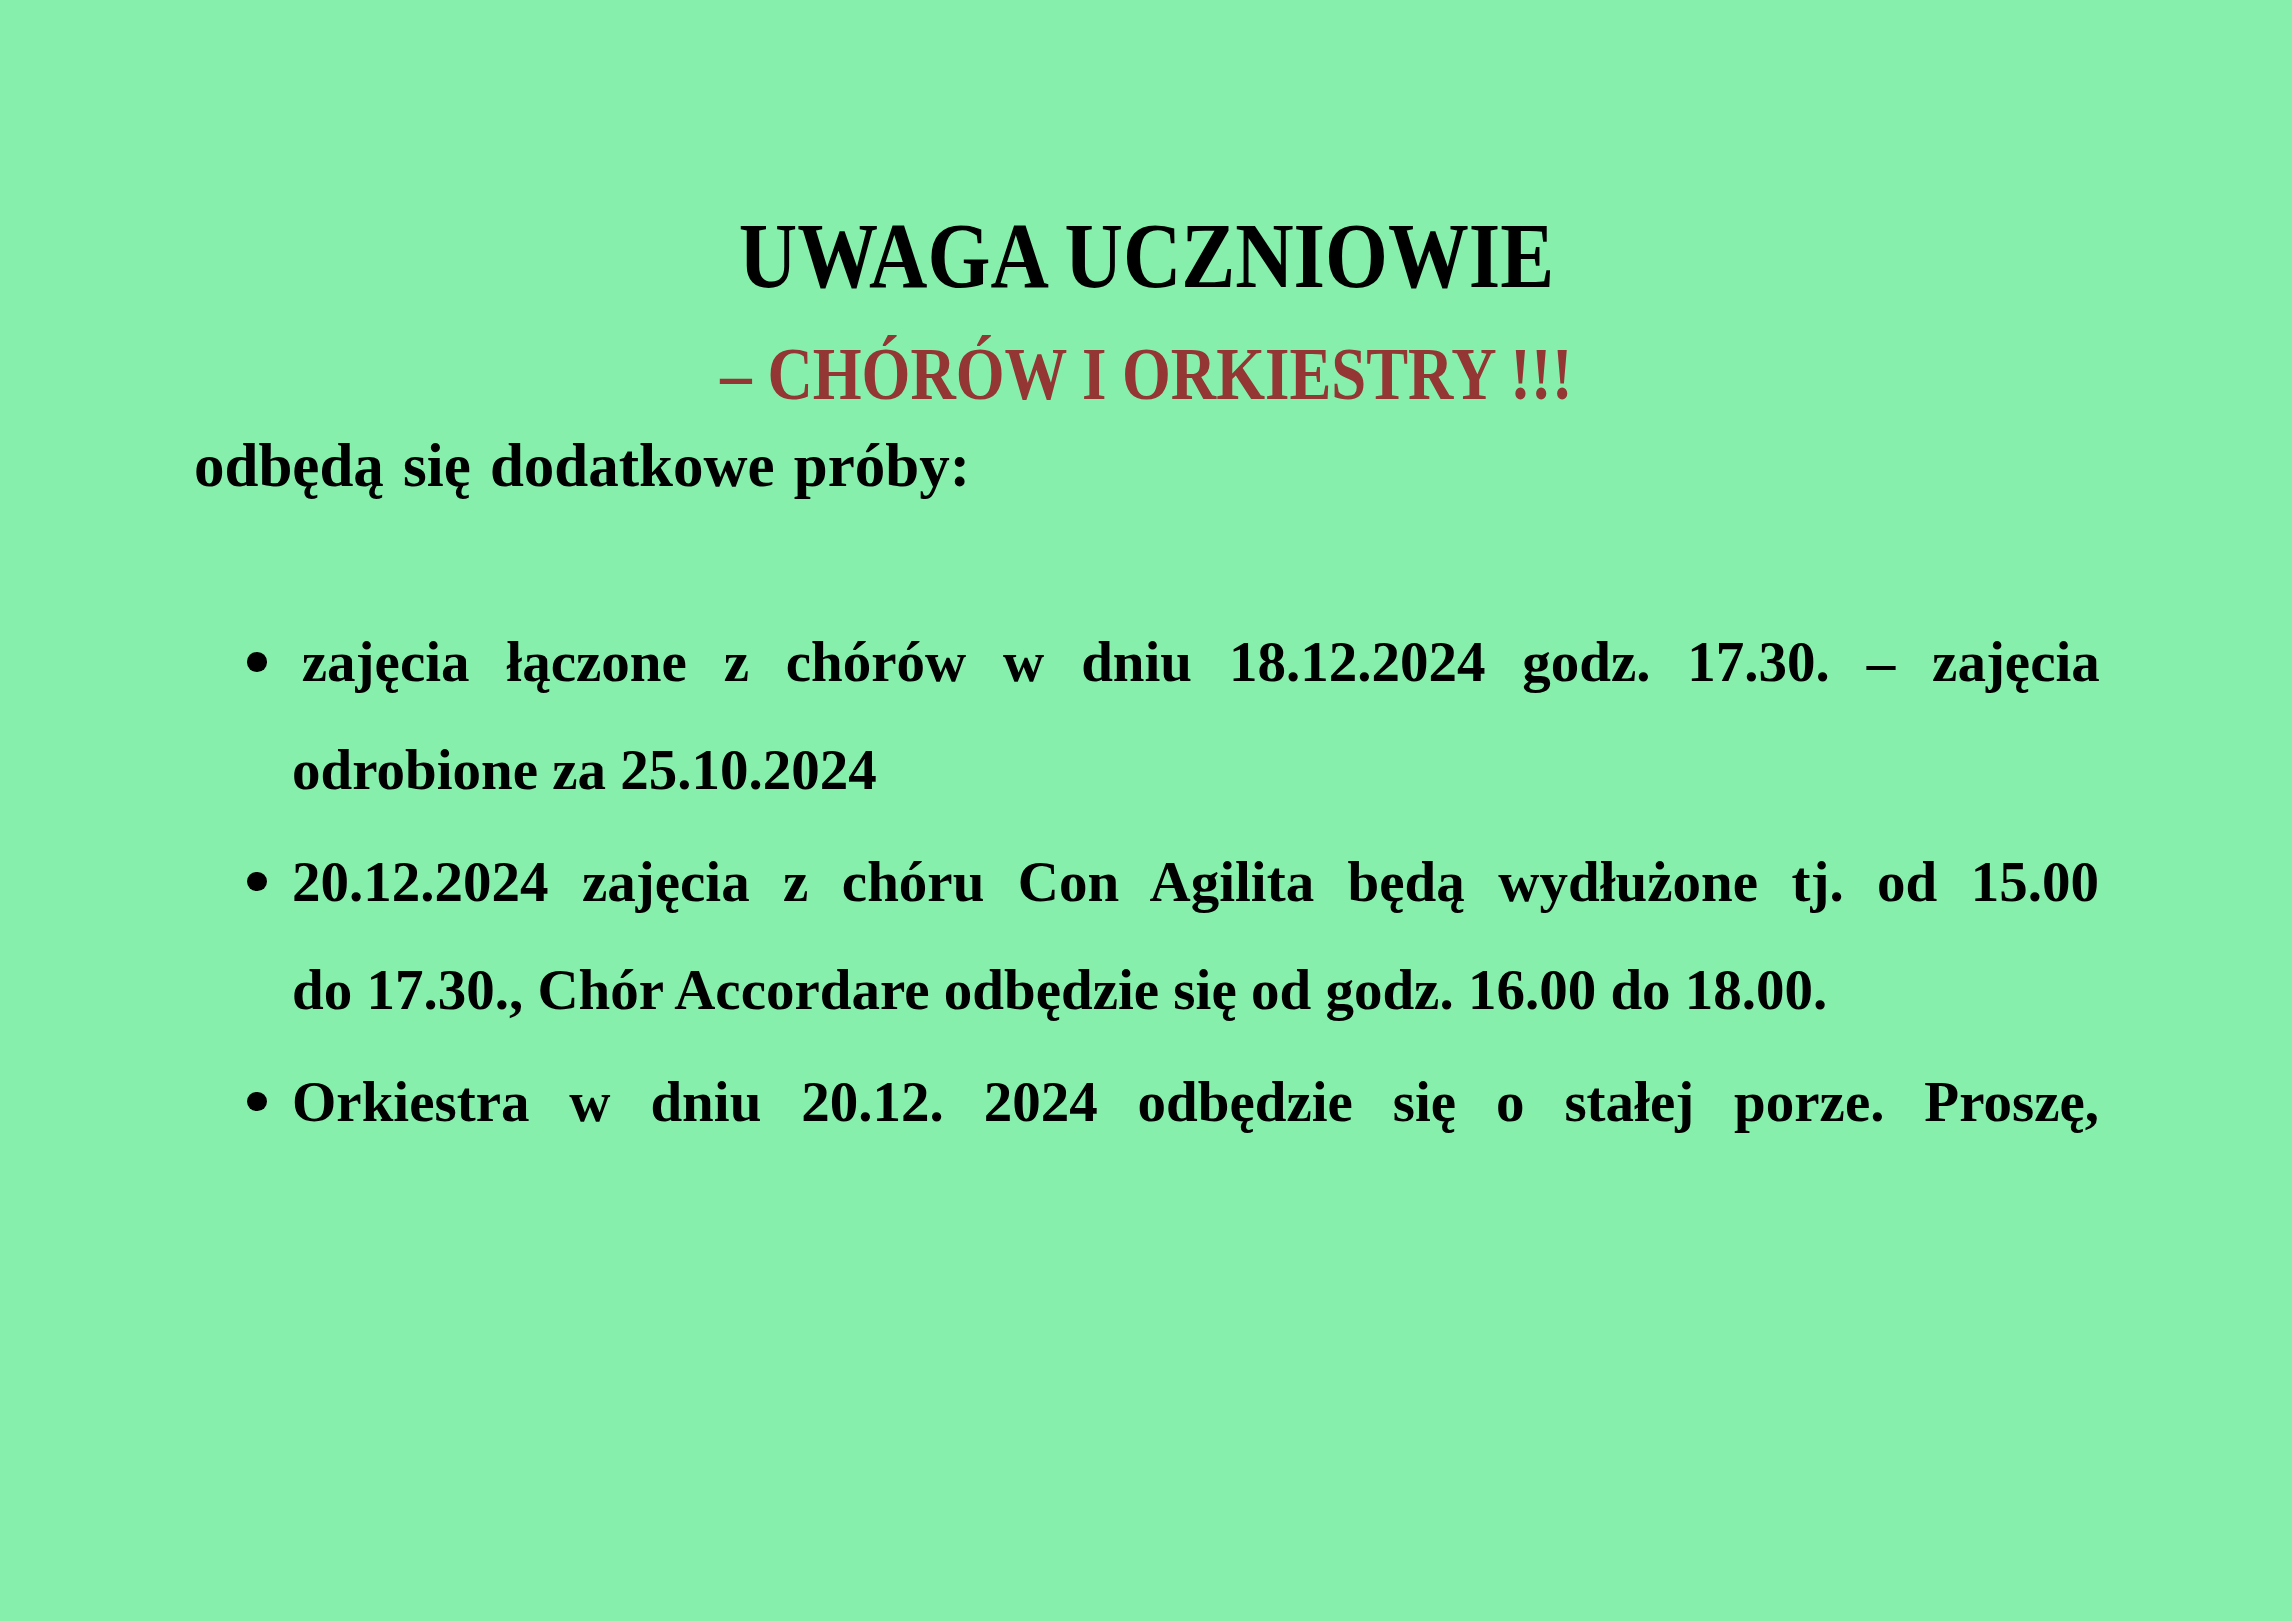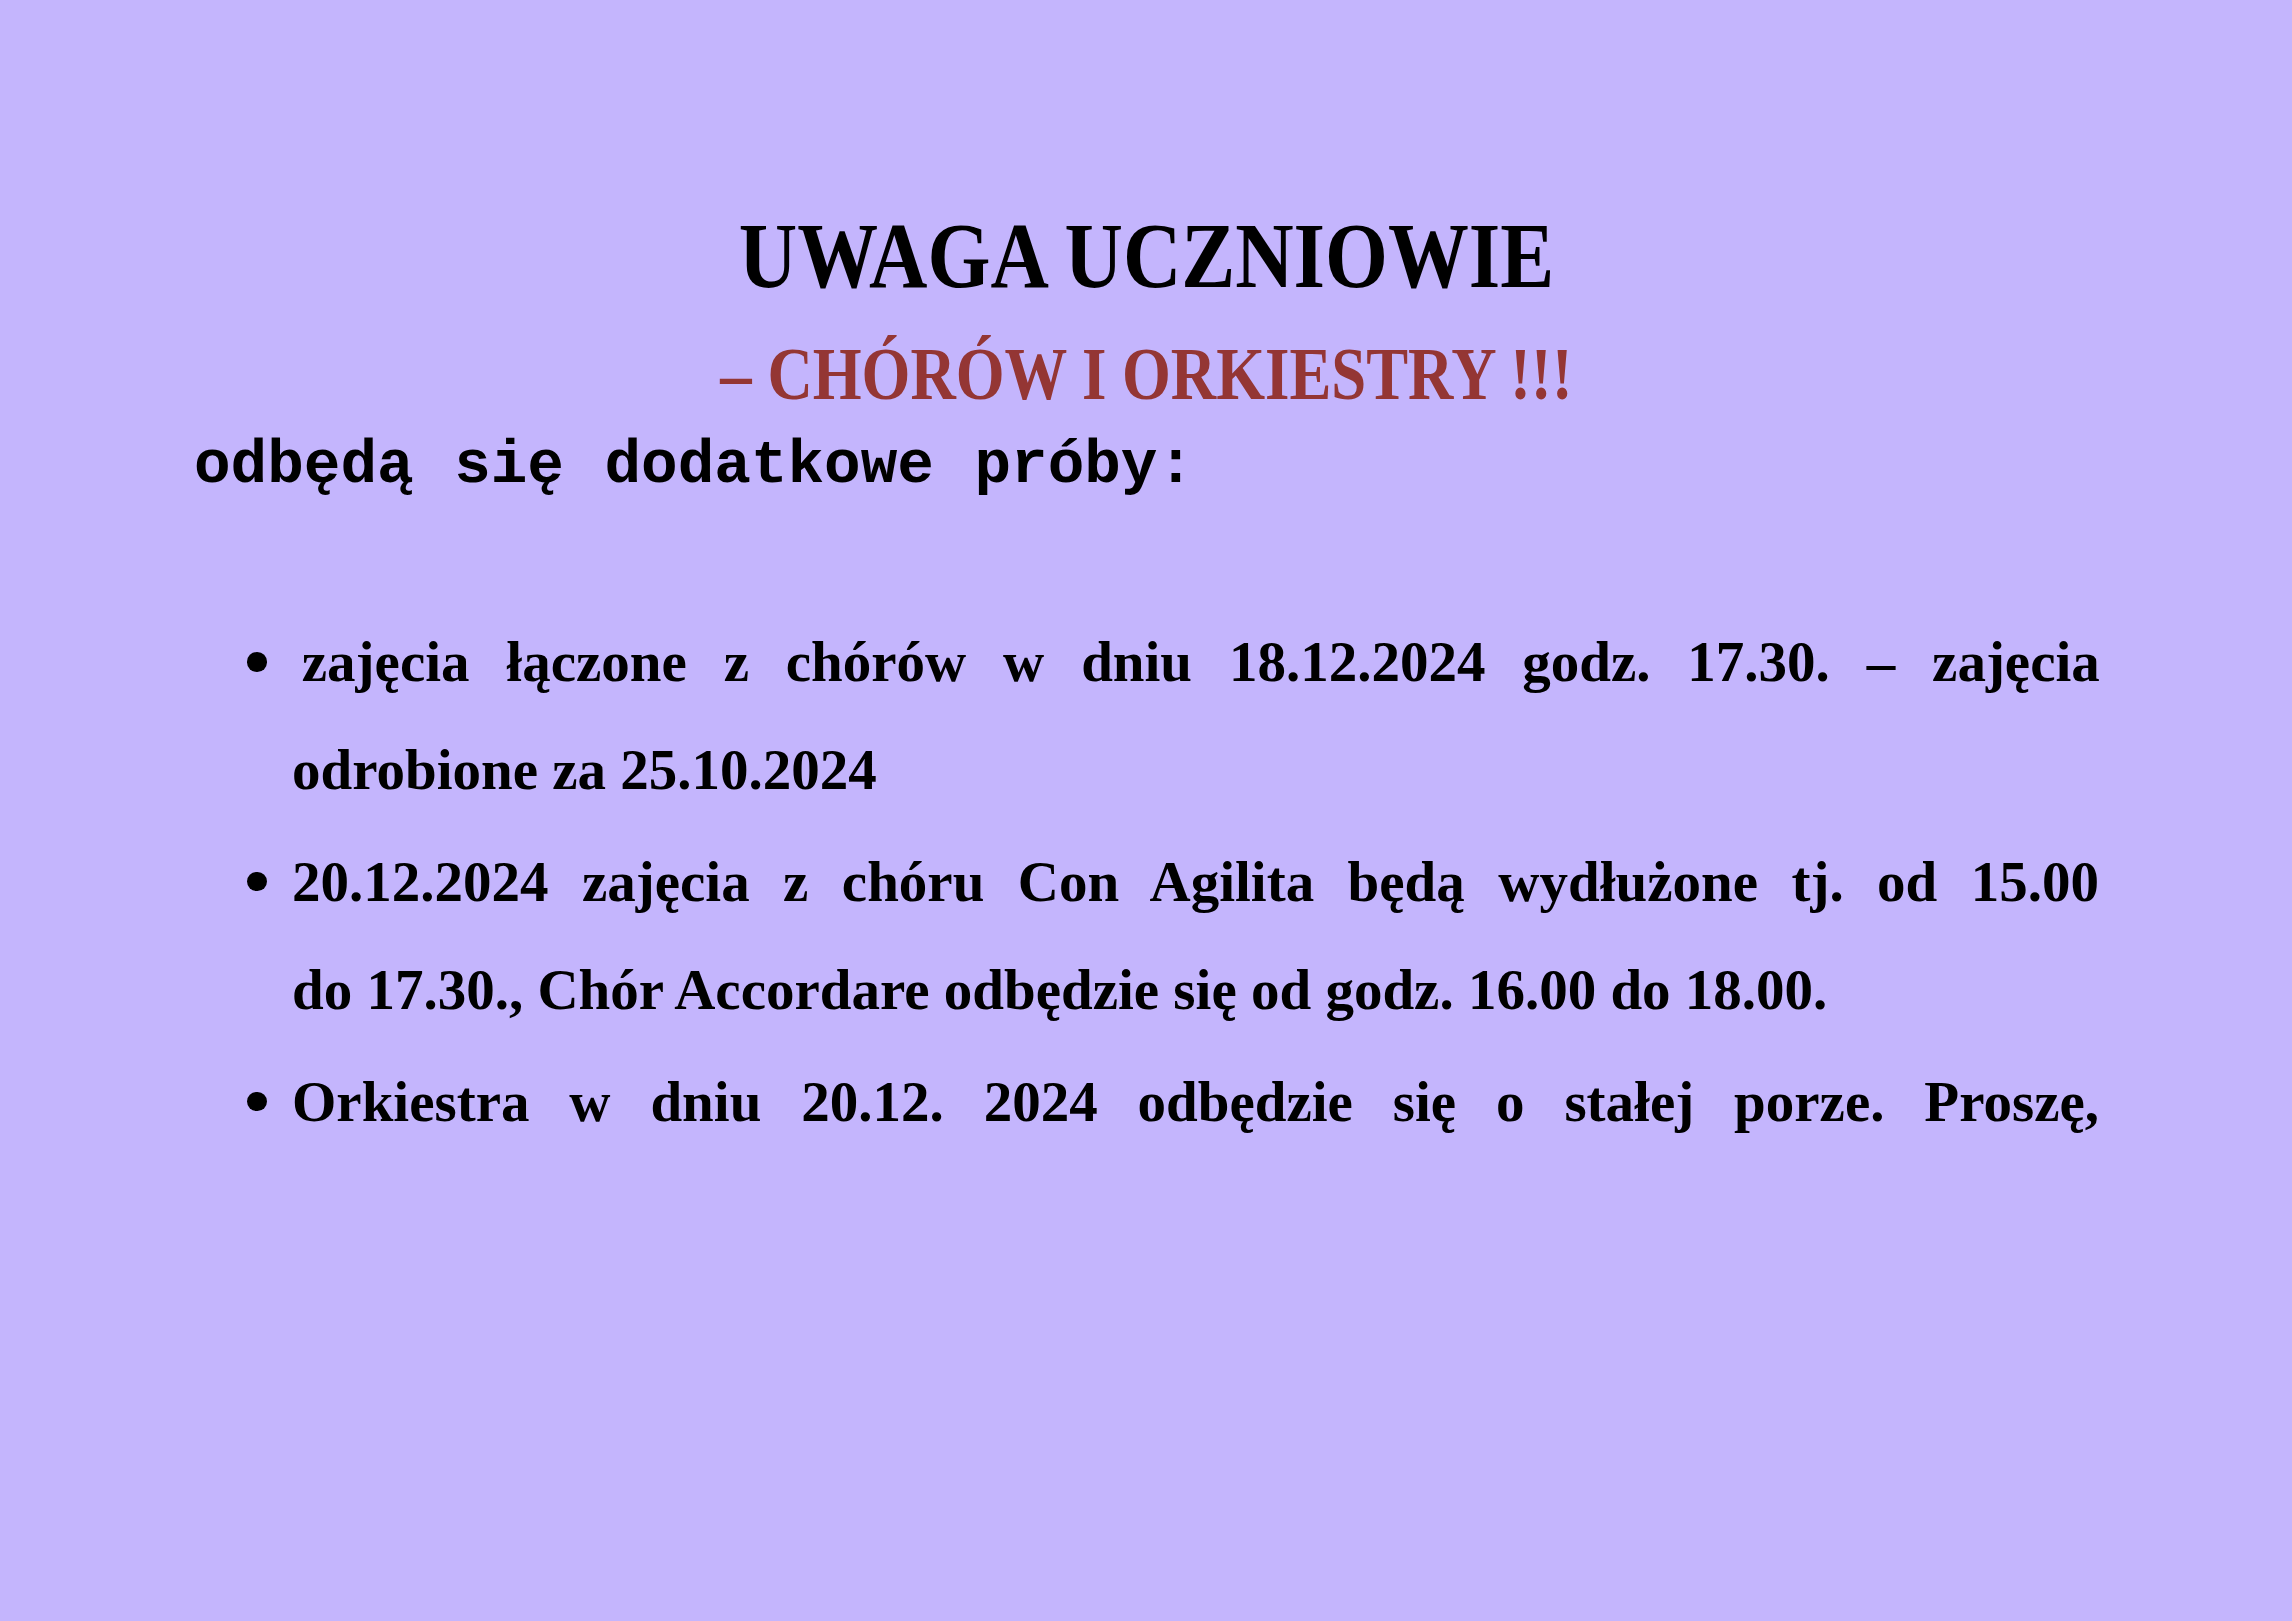--- a/index.html
+++ b/index.html
@@ -13,21 +13,21 @@
       position: relative;
       overflow: hidden;
       font-family: "Liberation Serif", "DejaVu Serif", serif;
       color: #000000;
     }
     .page {
       position: absolute;
       left: 0; top: 0;
       width: 2293px;
       height: 1621px;
-      background: #c4b5fd;
+      background: #86efac;
     }
     .title {
       position: absolute;
       left: 0;
       width: 2293px;
       top: 201px;
       text-align: center;
       font-weight: bold;
       font-size: 94px;
       line-height: 108px;
@@ -62,21 +62,20 @@
       word-spacing: 3.9px;
     }
     .intro .ln {
       display: block;
       text-align: justify;
       text-align-last: justify;
       white-space: nowrap;
     }
     .intro .ln.last {
       text-align-last: left;
-      font-family: Liberation Mono, monospace;
     }
     .list {
       position: absolute;
       left: 0;
       top: 608px;
       width: 1897px;
       margin: 0;
       padding: 0;
       list-style: none;
     }

